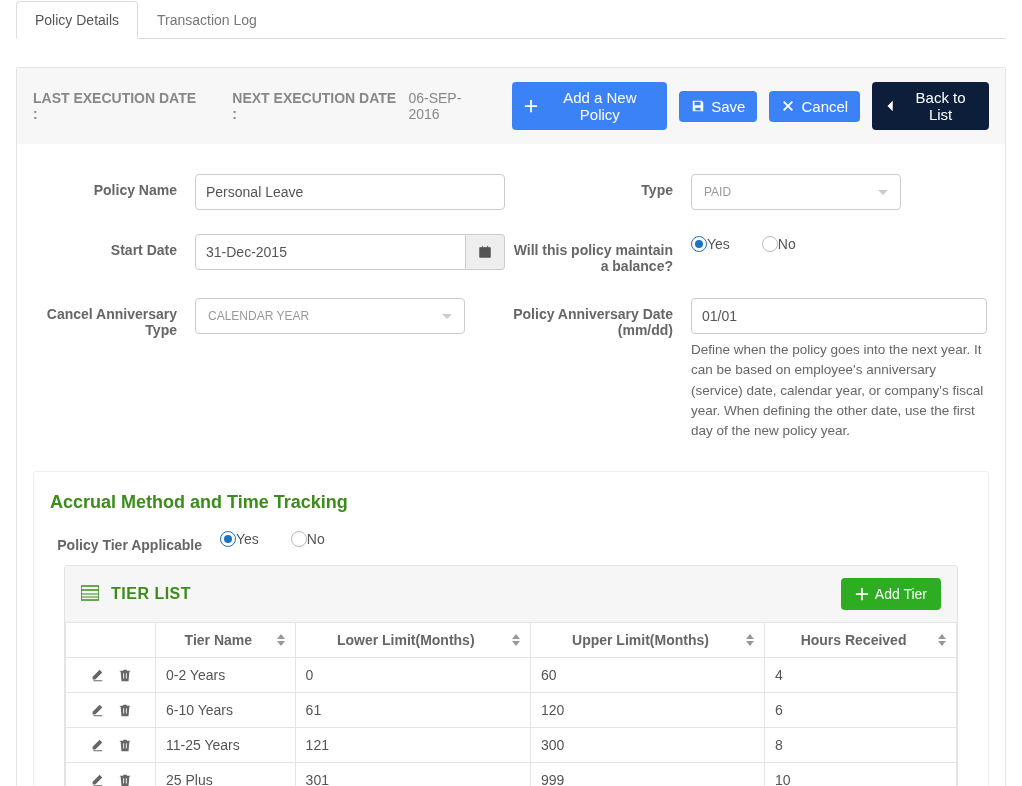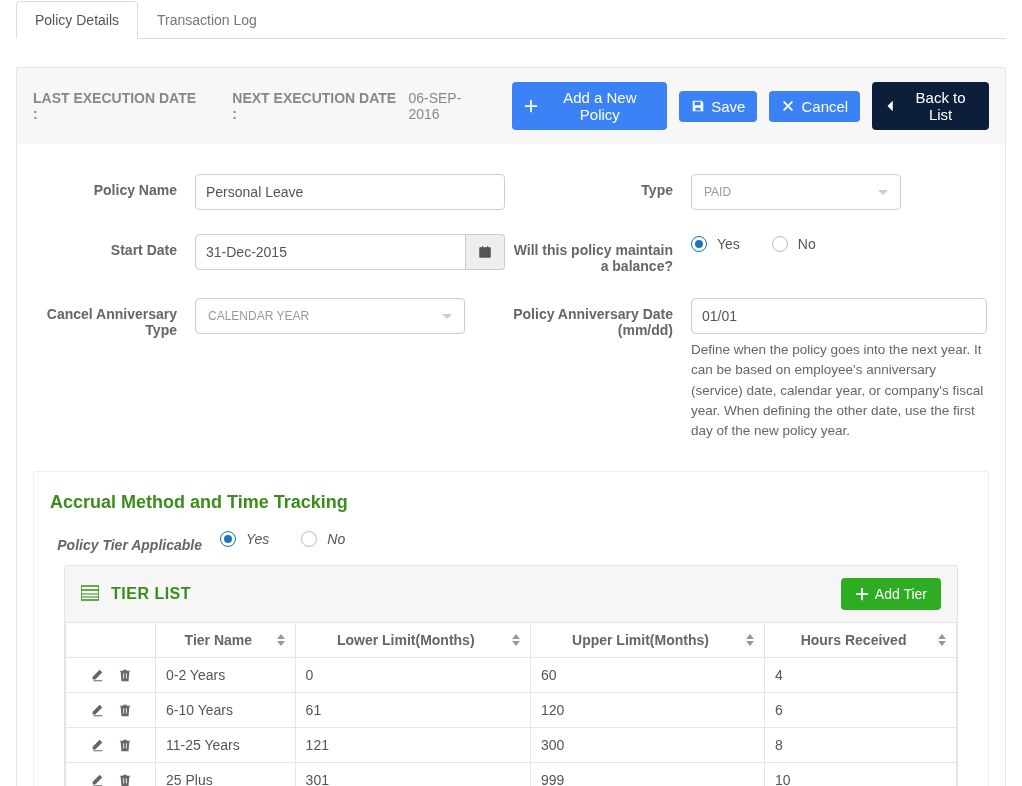--- a/index.html
+++ b/index.html
@@ -146,21 +146,20 @@
   }
   .radio-group {
     display: flex;
     gap: 32px;
     align-items: center;
     padding-top: 2px;
   }
   .radio-item {
     display: inline-flex;
     align-items: center;
-    gap: 10px;
     cursor: pointer;
   }
   .radio-circle {
     width: 16px; height: 16px;
     border: 1px solid #bbb;
     border-radius: 50%;
     display: flex;
     align-items: center;
     justify-content: center;
   }
@@ -408,21 +407,21 @@
           </div>
         </div>
       </div>
 
     </div>
 
     <div class="sub-section">
       <div class="sub-section-inner">
         <div class="section-title">Accrual Method and Time Tracking</div>
 
-        <div class="form-row" style="padding:0 16px; margin-bottom:10px;font-style:italic;">
+        <div class="form-row" style="padding:0 16px; margin-bottom:10px;">
           <div class="form-cell">
             <div class="form-label" style="width:170px">Policy Tier Applicable</div>
             <div class="form-control-wrap">
               <div class="radio-group">
                 <label class="radio-item">
                   <span class="radio-circle selected">
                       <span class="radio-dot"></span>
                     </span>
                   <span>Yes</span>
                 </label>

